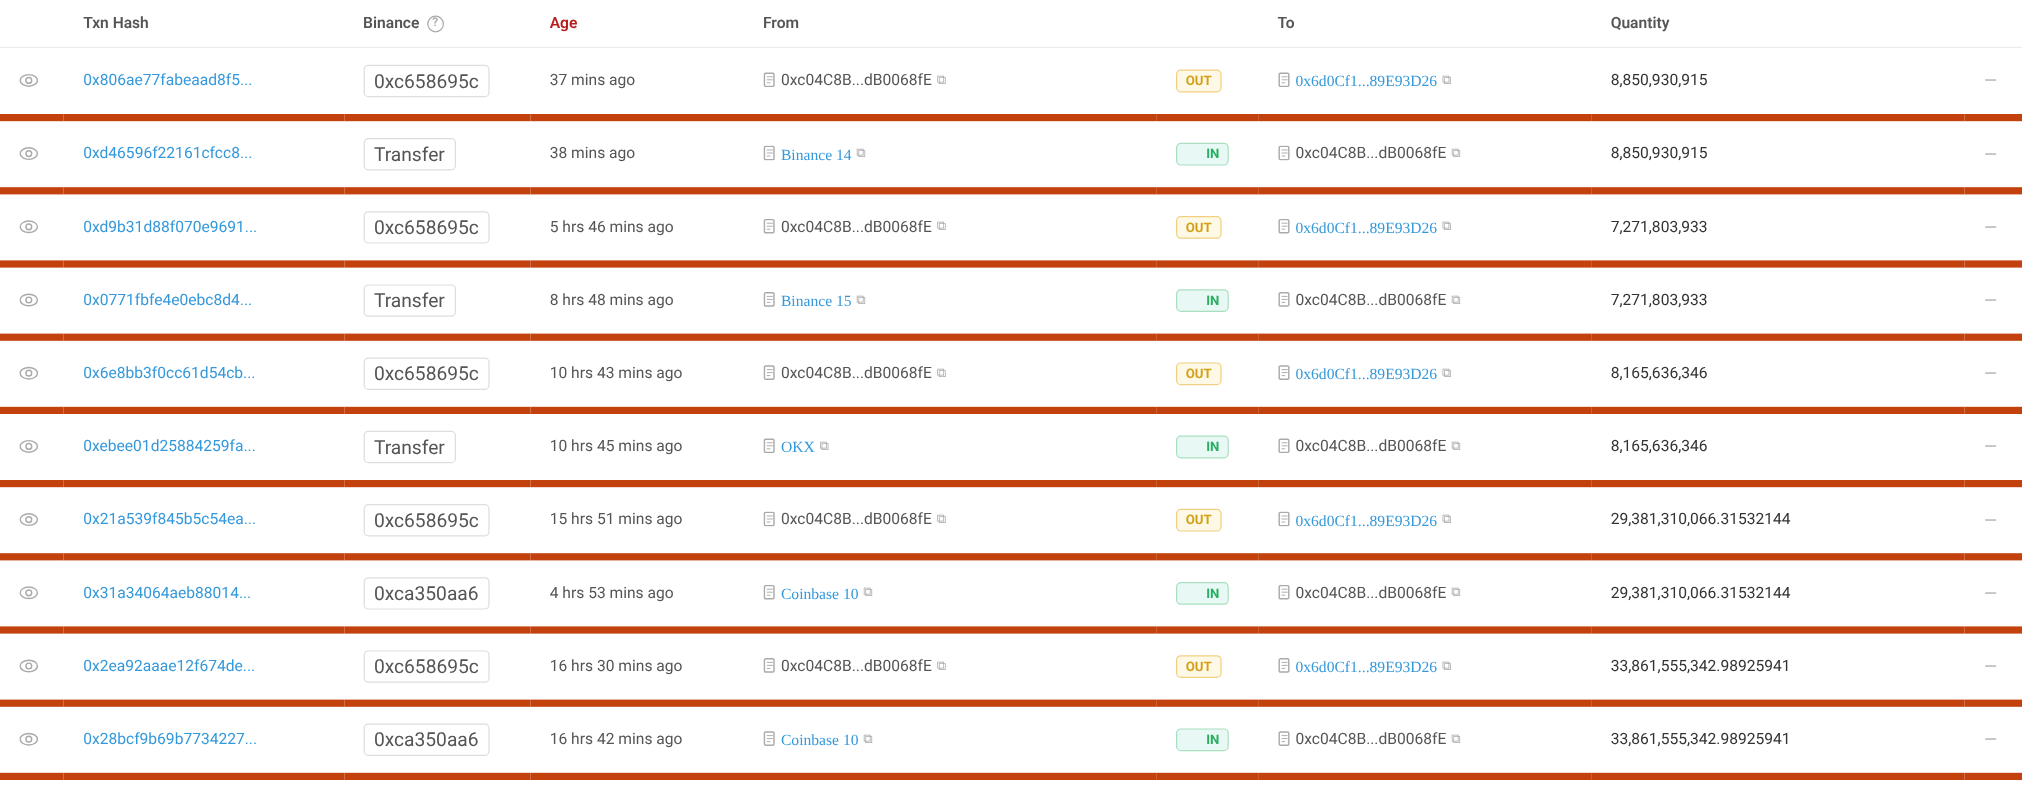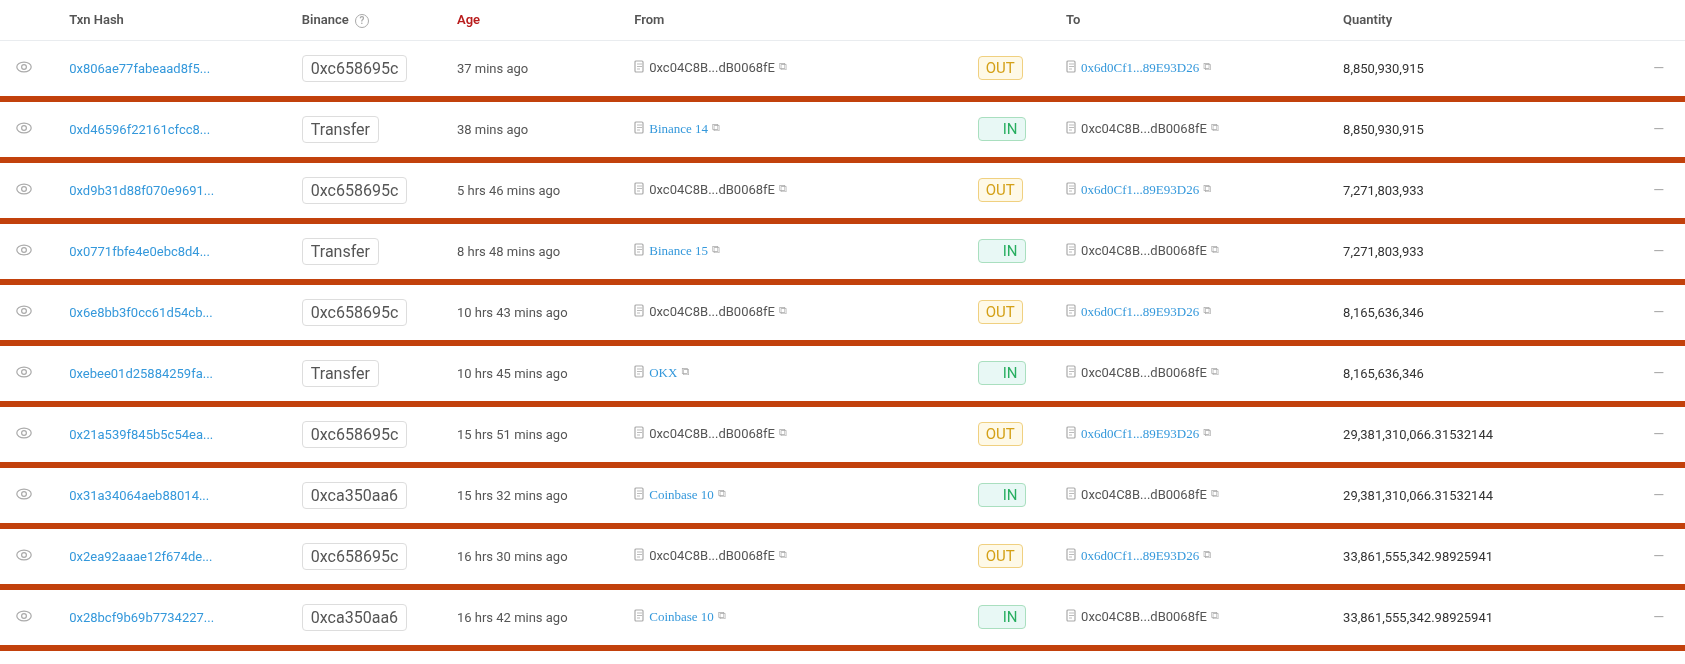--- a/index.html
+++ b/index.html
@@ -82,22 +82,22 @@
     }
     .copy-icon {
       color: #aaa;
       font-size: 11px;
       cursor: pointer;
     }
     .direction-badge {
       display: inline-block;
       padding: 2px 7px;
       border-radius: 4px;
-      font-size: 15px;
-      font-weight: 400;
+      font-size: 11px;
+      font-weight: 700;
       cursor: default;
     }
     .direction-out {
       background: #fef9e7;
       color: #d4a017;
       border: 1px solid #f0d080;
     }
     .direction-in {
       background: #e8f8f5;
       color: #27ae60;
@@ -421,21 +421,21 @@
           <td class="col-qty"><span class="quantity-text">29,381,310,066.31532144</span></td>
           <td class="col-action"><span class="dash-icon">—</span></td>
         </tr>
         <tr>
           <td class="col-icon"><span class="eye-icon"><svg width="16" height="12" viewBox="0 0 20 14" fill="none" xmlns="http://www.w3.org/2000/svg">
                 <ellipse cx="10" cy="7" rx="9" ry="6" stroke="#aaa" stroke-width="1.5" fill="none"></ellipse>
                 <circle cx="10" cy="7" r="3" stroke="#aaa" stroke-width="1.5" fill="none"></circle>
               </svg></span></td>
           <td class="col-hash"><a class="txn-hash-link">0x31a34064aeb88014...</a></td>
           <td class="col-method"><span class="method-badge">0xca350aa6</span></td>
-          <td class="col-age"><span class="age-text">15 hrs 32 mins ago</span></td>
+          <td class="col-age"><span class="age-text">4 hrs 53 mins ago</span></td>
           <td class="col-from">
             <div class="address-row from-address">
               <span class="doc-icon"><svg width="11" height="13" viewBox="0 0 11 13" fill="none">
                   <rect x="1" y="1" width="8" height="11" rx="1" stroke="#aaa" stroke-width="1.2" fill="none"></rect>
                   <line x1="3" y1="4" x2="8" y2="4" stroke="#aaa" stroke-width="0.8"></line>
                   <line x1="3" y1="6.5" x2="8" y2="6.5" stroke="#aaa" stroke-width="0.8"></line>
                   <line x1="3" y1="9" x2="6" y2="9" stroke="#aaa" stroke-width="0.8"></line>
                 </svg></span>
               <a>Coinbase 10</a>
               <span class="copy-icon">⧉</span>

